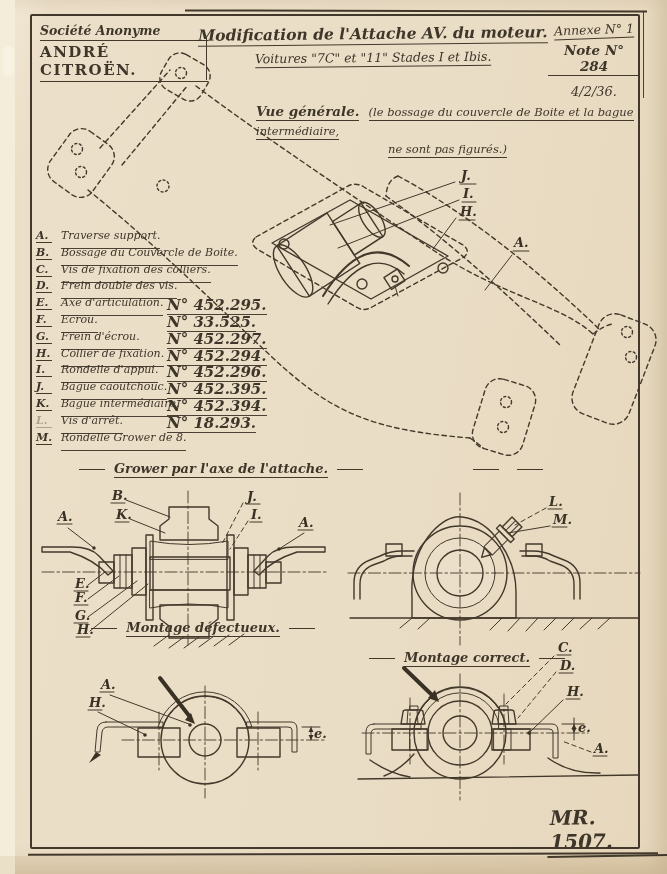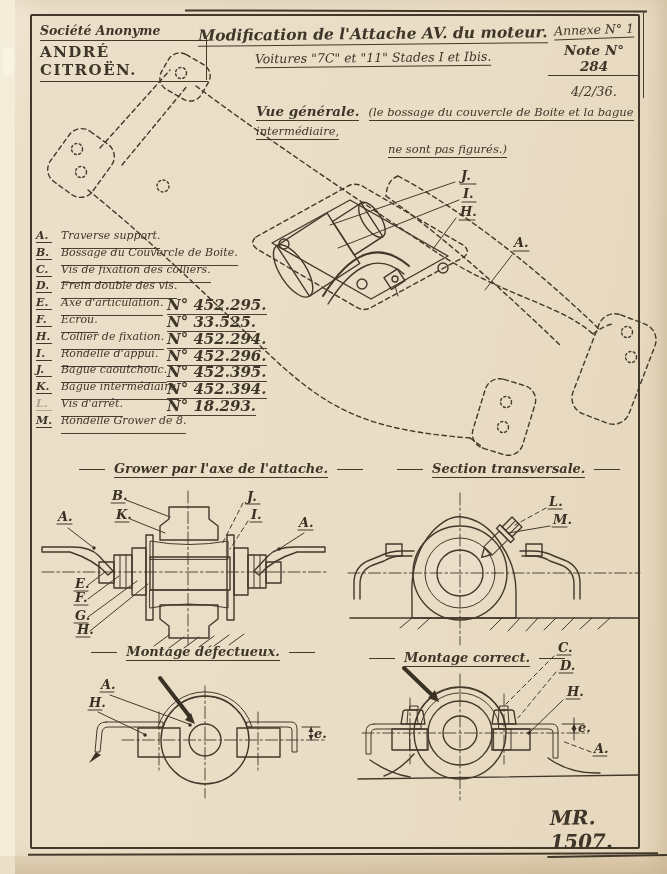--- a/index.html
+++ b/index.html
@@ -165,33 +165,34 @@
     <line class="ln thin" x1="477" y1="203" x2="450" y2="238"></line>
   </svg>
 
   <div class="legend">
     <div class="row"><span class="lt">A.</span><span class="lb">Traverse support.</span><span class="no"></span></div>
     <div class="row"><span class="lt">B.</span><span class="lb">Bossage du Couvercle de Boite.</span><span class="no"></span></div>
     <div class="row"><span class="lt">C.</span><span class="lb">Vis de fixation des colliers.</span><span class="no"></span></div>
     <div class="row"><span class="lt">D.</span><span class="lb">Frein double des vis.</span><span class="no"></span></div>
     <div class="row"><span class="lt">E.</span><span class="lb">Axe d'articulation.</span><span class="no">N° 452.295.</span></div>
     <div class="row"><span class="lt">F.</span><span class="lb">Ecrou.</span><span class="no">N° 33.525.</span></div>
+    <div class="row"><span class="lt">G.</span><span class="lb">Frein d'écrou.</span><span class="no">N° 452.297.</span></div>
     <div class="row"><span class="lt">H.</span><span class="lb">Collier de fixation.</span><span class="no">N° 452.294.</span></div>
     <div class="row"><span class="lt">I.</span><span class="lb">Rondelle d'appui.</span><span class="no">N° 452.296.</span></div>
     <div class="row"><span class="lt">J.</span><span class="lb">Bague caoutchouc.</span><span class="no">N° 452.395.</span></div>
     <div class="row"><span class="lt">K.</span><span class="lb">Bague intermédiaire.</span><span class="no">N° 452.394.</span></div>
     <div class="row"><span class="lt faded">L.</span><span class="lb">Vis d'arrêt.</span><span class="no">N° 18.293.</span></div>
     <div class="row"><span class="lt">M.</span><span class="lb">Rondelle Grower de 8.</span><span class="no"></span></div>
   </div>
 
   <div class="shead" style="left:70px;top:461px;width:300px">
     <span class="hdash"></span><span class="u">Grower par l'axe de l'attache.</span><span class="hdash"></span>
   </div>
   <div class="shead" style="left:388px;top:461px;width:240px">
-    <span class="hdash"></span><span class="u">Section transversale.</span><span class="hdash"></span>
+    <span class="hdash"></span><span class="hdash"></span>
   </div>
 
   <svg class="draw" style="left:36px;top:487px" width="295" height="162" viewBox="0 0 295 162">
     <path fill="url(#p-h1)" class="ln" d="M124,53 L124,39 L133,32 L133,20 L173,20 L173,32 L182,39 L182,53 Z"></path>
     <path fill="url(#p-dots)" class="ln thin" d="M114,72 L114,54 Q153,61 192,54 L192,72 Z"></path>
     <path fill="url(#p-dots)" class="ln thin" d="M114,103 L192,103 L192,121 Q153,113 114,121 Z"></path>
     <path fill="url(#p-h1)" class="ln" d="M124,118 L182,118 L182,132 L173,139 L173,151 L133,151 L133,139 L124,132 Z"></path>
     <rect x="114" y="70" width="80" height="33" class="ln" fill="#ebdfc9"></rect>
     <rect x="110" y="48" width="7" height="85" class="ln" fill="#ebdfc9"></rect>
     <rect x="191" y="48" width="7" height="85" class="ln" fill="#ebdfc9"></rect>
@@ -287,21 +288,21 @@
     <line class="ln cl" x1="120" y1="6" x2="120" y2="158"></line>
     <line class="ln cl" x1="8" y1="86" x2="300" y2="86"></line>
     <text class="ct" x="209" y="19">L.</text>
     <line class="ln thin" x1="208" y1="22" x2="222" y2="22"></line>
       <line class="ln thin dsh" x1="206" y1="21" x2="175" y2="38"></line>
     <text class="ct" x="213" y="37">M.</text>
     <line class="ln thin" x1="212" y1="40" x2="227" y2="40"></line>
       <line class="ln thin" x1="210" y1="39" x2="168" y2="46"></line>
   </svg>
 
-  <div class="shead" style="left:78px;top:644px;width:250px">
+  <div class="shead" style="left:78px;top:620px;width:250px">
     <span class="hdash"></span><span class="u">Montage défectueux.</span><span class="hdash"></span>
   </div>
   <div class="shead" style="left:352px;top:650px;width:230px">
     <span class="hdash"></span><span class="u">Montage correct.</span><span class="hdash"></span>
   </div>
 
   <svg class="draw" style="left:62px;top:670px" width="280" height="132" viewBox="0 0 280 132">
     <rect x="76" y="58" width="42" height="29" class="ln" fill="#ebdfc9"></rect>
     <rect x="175" y="58" width="43" height="29" class="ln" fill="#ebdfc9"></rect>
     <path fill="url(#p-h1)" class="ln thin" d="M96,57 A49,49 0 0 1 190,57 L185,57 A44,44 0 0 0 101,57 Z"></path>

